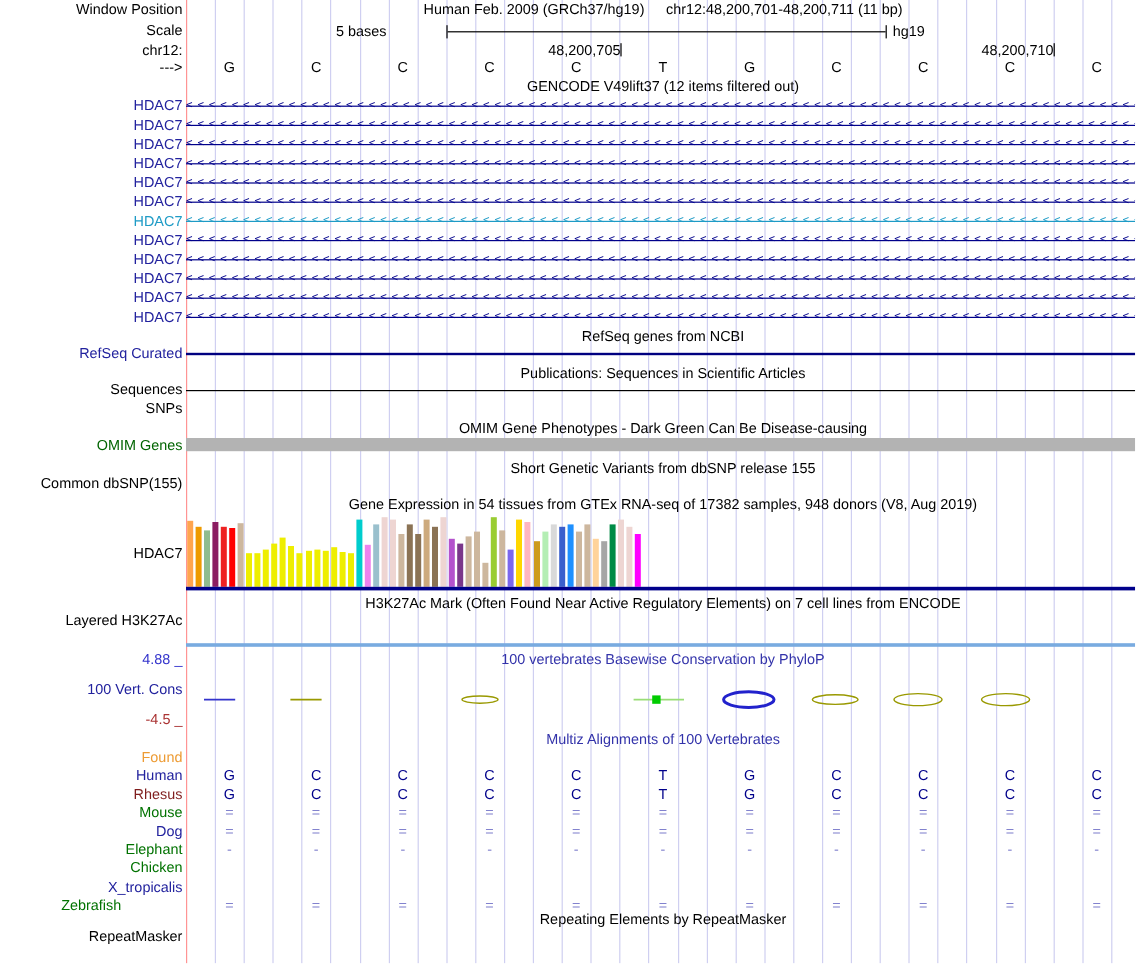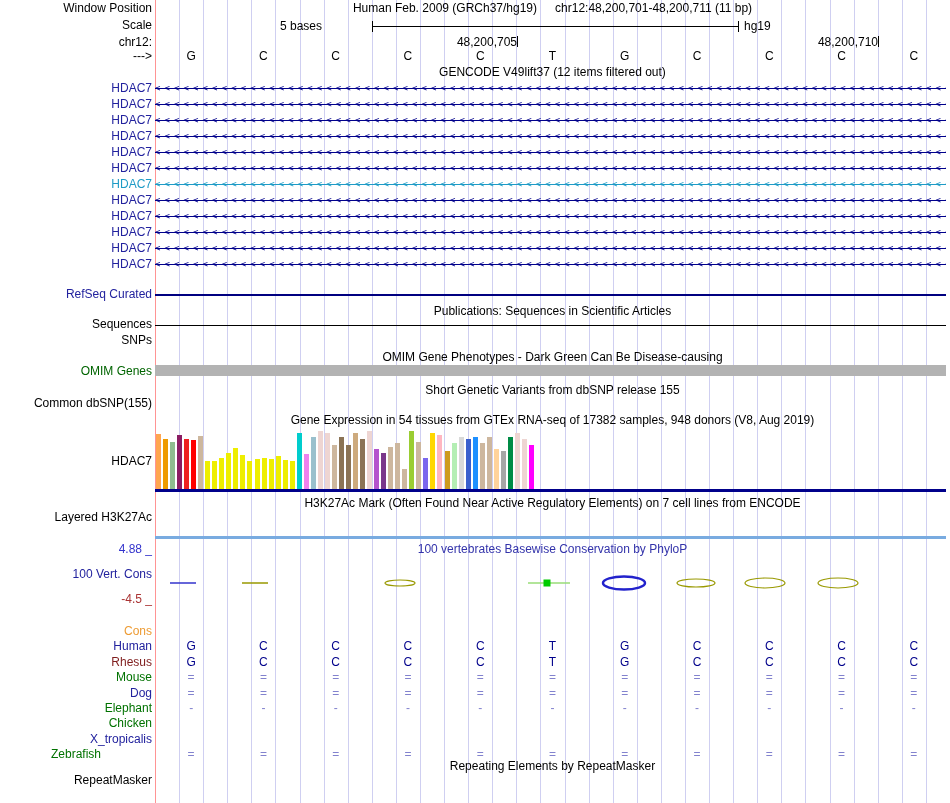--- a/index.html
+++ b/index.html
@@ -148,20 +148,21 @@
       <div class="gene-row" style="top: 241px;">
         <div class="gene-line" style="background: rgb(0, 0, 139);"></div>
         <div class="gene-arrows" style="color: rgb(0, 0, 139);">&lt;&lt;&lt;&lt;&lt;&lt;&lt;&lt;&lt;&lt;&lt;&lt;&lt;&lt;&lt;&lt;&lt;&lt;&lt;&lt;&lt;&lt;&lt;&lt;&lt;&lt;&lt;&lt;&lt;&lt;&lt;&lt;&lt;&lt;&lt;&lt;&lt;&lt;&lt;&lt;&lt;&lt;&lt;&lt;&lt;&lt;&lt;&lt;&lt;&lt;&lt;&lt;&lt;&lt;&lt;&lt;&lt;&lt;&lt;&lt;&lt;&lt;&lt;&lt;&lt;&lt;&lt;&lt;&lt;&lt;&lt;&lt;&lt;&lt;&lt;&lt;&lt;&lt;&lt;&lt;&lt;&lt;&lt;&lt;&lt;&lt;&lt;&lt;&lt;&lt;&lt;&lt;&lt;&lt;&lt;</div>
       </div>
       <div class="gene-row" style="top: 257px;">
         <div class="gene-line" style="background: rgb(0, 0, 139);"></div>
         <div class="gene-arrows" style="color: rgb(0, 0, 139);">&lt;&lt;&lt;&lt;&lt;&lt;&lt;&lt;&lt;&lt;&lt;&lt;&lt;&lt;&lt;&lt;&lt;&lt;&lt;&lt;&lt;&lt;&lt;&lt;&lt;&lt;&lt;&lt;&lt;&lt;&lt;&lt;&lt;&lt;&lt;&lt;&lt;&lt;&lt;&lt;&lt;&lt;&lt;&lt;&lt;&lt;&lt;&lt;&lt;&lt;&lt;&lt;&lt;&lt;&lt;&lt;&lt;&lt;&lt;&lt;&lt;&lt;&lt;&lt;&lt;&lt;&lt;&lt;&lt;&lt;&lt;&lt;&lt;&lt;&lt;&lt;&lt;&lt;&lt;&lt;&lt;&lt;&lt;&lt;&lt;&lt;&lt;&lt;&lt;&lt;&lt;&lt;&lt;&lt;&lt;</div>
       </div>
     </div>
 
+  <div class="title-row" style="top:274px">RefSeq genes from NCBI</div>
   <div class="gutter" style="top: 288px; color: rgb(34, 34, 158);">RefSeq Curated</div>
   <div class="hline" style="top: 294px; height: 2px; background: rgb(0, 0, 128);"></div>
 
   <div class="title-row" style="top:305px">Publications: Sequences in Scientific Articles</div>
   <div class="gutter" style="top:318px">Sequences</div>
   <div class="hline" style="top: 325px; height: 1px; background: rgb(0, 0, 0);"></div>
 
   <div class="gutter" style="top:334px">SNPs</div>
 
   <div class="title-row" style="top: 351px; color: #000000;">OMIM Gene Phenotypes - Dark Green Can Be Disease-causing</div>
@@ -244,20 +245,21 @@
       <ellipse cx="245" cy="11" rx="15" ry="3" fill="none" stroke="#999900" stroke-width="1.2"></ellipse>
       <line x1="373" x2="415" y1="11" y2="11" stroke="#99DD77" stroke-width="1.5"></line>
       <rect x="388.5" y="7.5" width="7" height="7" fill="#00CC00"></rect>
       <ellipse cx="469" cy="11" rx="21" ry="6.5" fill="none" stroke="#2222CC" stroke-width="2.5"></ellipse>
       <ellipse cx="541" cy="11" rx="19" ry="4" fill="none" stroke="#999900" stroke-width="1.2"></ellipse>
       <ellipse cx="610" cy="11" rx="20" ry="5" fill="none" stroke="#999900" stroke-width="1.2"></ellipse>
       <ellipse cx="683" cy="11" rx="20" ry="5" fill="none" stroke="#999900" stroke-width="1.2"></ellipse>
     </svg>
   <div class="gutter" style="top: 593px; color: rgb(170, 51, 51);">-4.5 _</div>
 
+  <div class="title-row" style="top: 610px; color: rgb(51, 51, 170);">Multiz Alignments of 100 Vertebrates</div>
   <div>
       <div class="mz-row" style="top: 640px;">
         <div class="mz-cell" style="left: 191.136px; color: rgb(0, 0, 139);">G</div>
         <div class="mz-cell" style="left: 263.409px; color: rgb(0, 0, 139);">C</div>
         <div class="mz-cell" style="left: 335.682px; color: rgb(0, 0, 139);">C</div>
         <div class="mz-cell" style="left: 407.955px; color: rgb(0, 0, 139);">C</div>
         <div class="mz-cell" style="left: 480.227px; color: rgb(0, 0, 139);">C</div>
         <div class="mz-cell" style="left: 552.5px; color: rgb(0, 0, 139);">T</div>
         <div class="mz-cell" style="left: 624.773px; color: rgb(0, 0, 139);">G</div>
         <div class="mz-cell" style="left: 697.045px; color: rgb(0, 0, 139);">C</div>
@@ -340,21 +342,21 @@
     <div class="gutter" style="top: 114px; color: rgb(34, 34, 158);">HDAC7</div>
     <div class="gutter" style="top: 130px; color: rgb(34, 34, 158);">HDAC7</div>
     <div class="gutter" style="top: 146px; color: rgb(34, 34, 158);">HDAC7</div>
     <div class="gutter" style="top: 162px; color: rgb(34, 34, 158);">HDAC7</div>
     <div class="gutter" style="top: 178px; color: rgb(30, 155, 198);">HDAC7</div>
     <div class="gutter" style="top: 194px; color: rgb(34, 34, 158);">HDAC7</div>
     <div class="gutter" style="top: 210px; color: rgb(34, 34, 158);">HDAC7</div>
     <div class="gutter" style="top: 226px; color: rgb(34, 34, 158);">HDAC7</div>
     <div class="gutter" style="top: 242px; color: rgb(34, 34, 158);">HDAC7</div>
     <div class="gutter" style="top: 258px; color: rgb(34, 34, 158);">HDAC7</div>
-    <div class="gutter" style="top: 625px; color: rgb(237, 155, 51);">Cons</div>
+    <div class="gutter" style="top: 625px; color: rgb(237, 155, 51);">Found</div>
     <div class="gutter" style="top: 640px; color: rgb(34, 34, 158);">Human</div>
     <div class="gutter" style="top: 656px; color: #7f1d1d;">Rhesus</div>
     <div class="gutter" style="top: 671px; color: rgb(0, 114, 0);">Mouse</div>
     <div class="gutter" style="top: 687px; color: rgb(34, 34, 158);">Dog</div>
     <div class="gutter" style="top: 702px; color: rgb(0, 114, 0);">Elephant</div>
     <div class="gutter" style="top: 717px; color: rgb(0, 114, 0);">Chicken</div>
     <div class="gutter" style="top: 733px; color: rgb(34, 34, 158);">X_tropicalis</div>
     <div class="gutter" style="top: 748px; color: rgb(0, 114, 0); text-align: center;">Zebrafish</div>
   </div>
 

